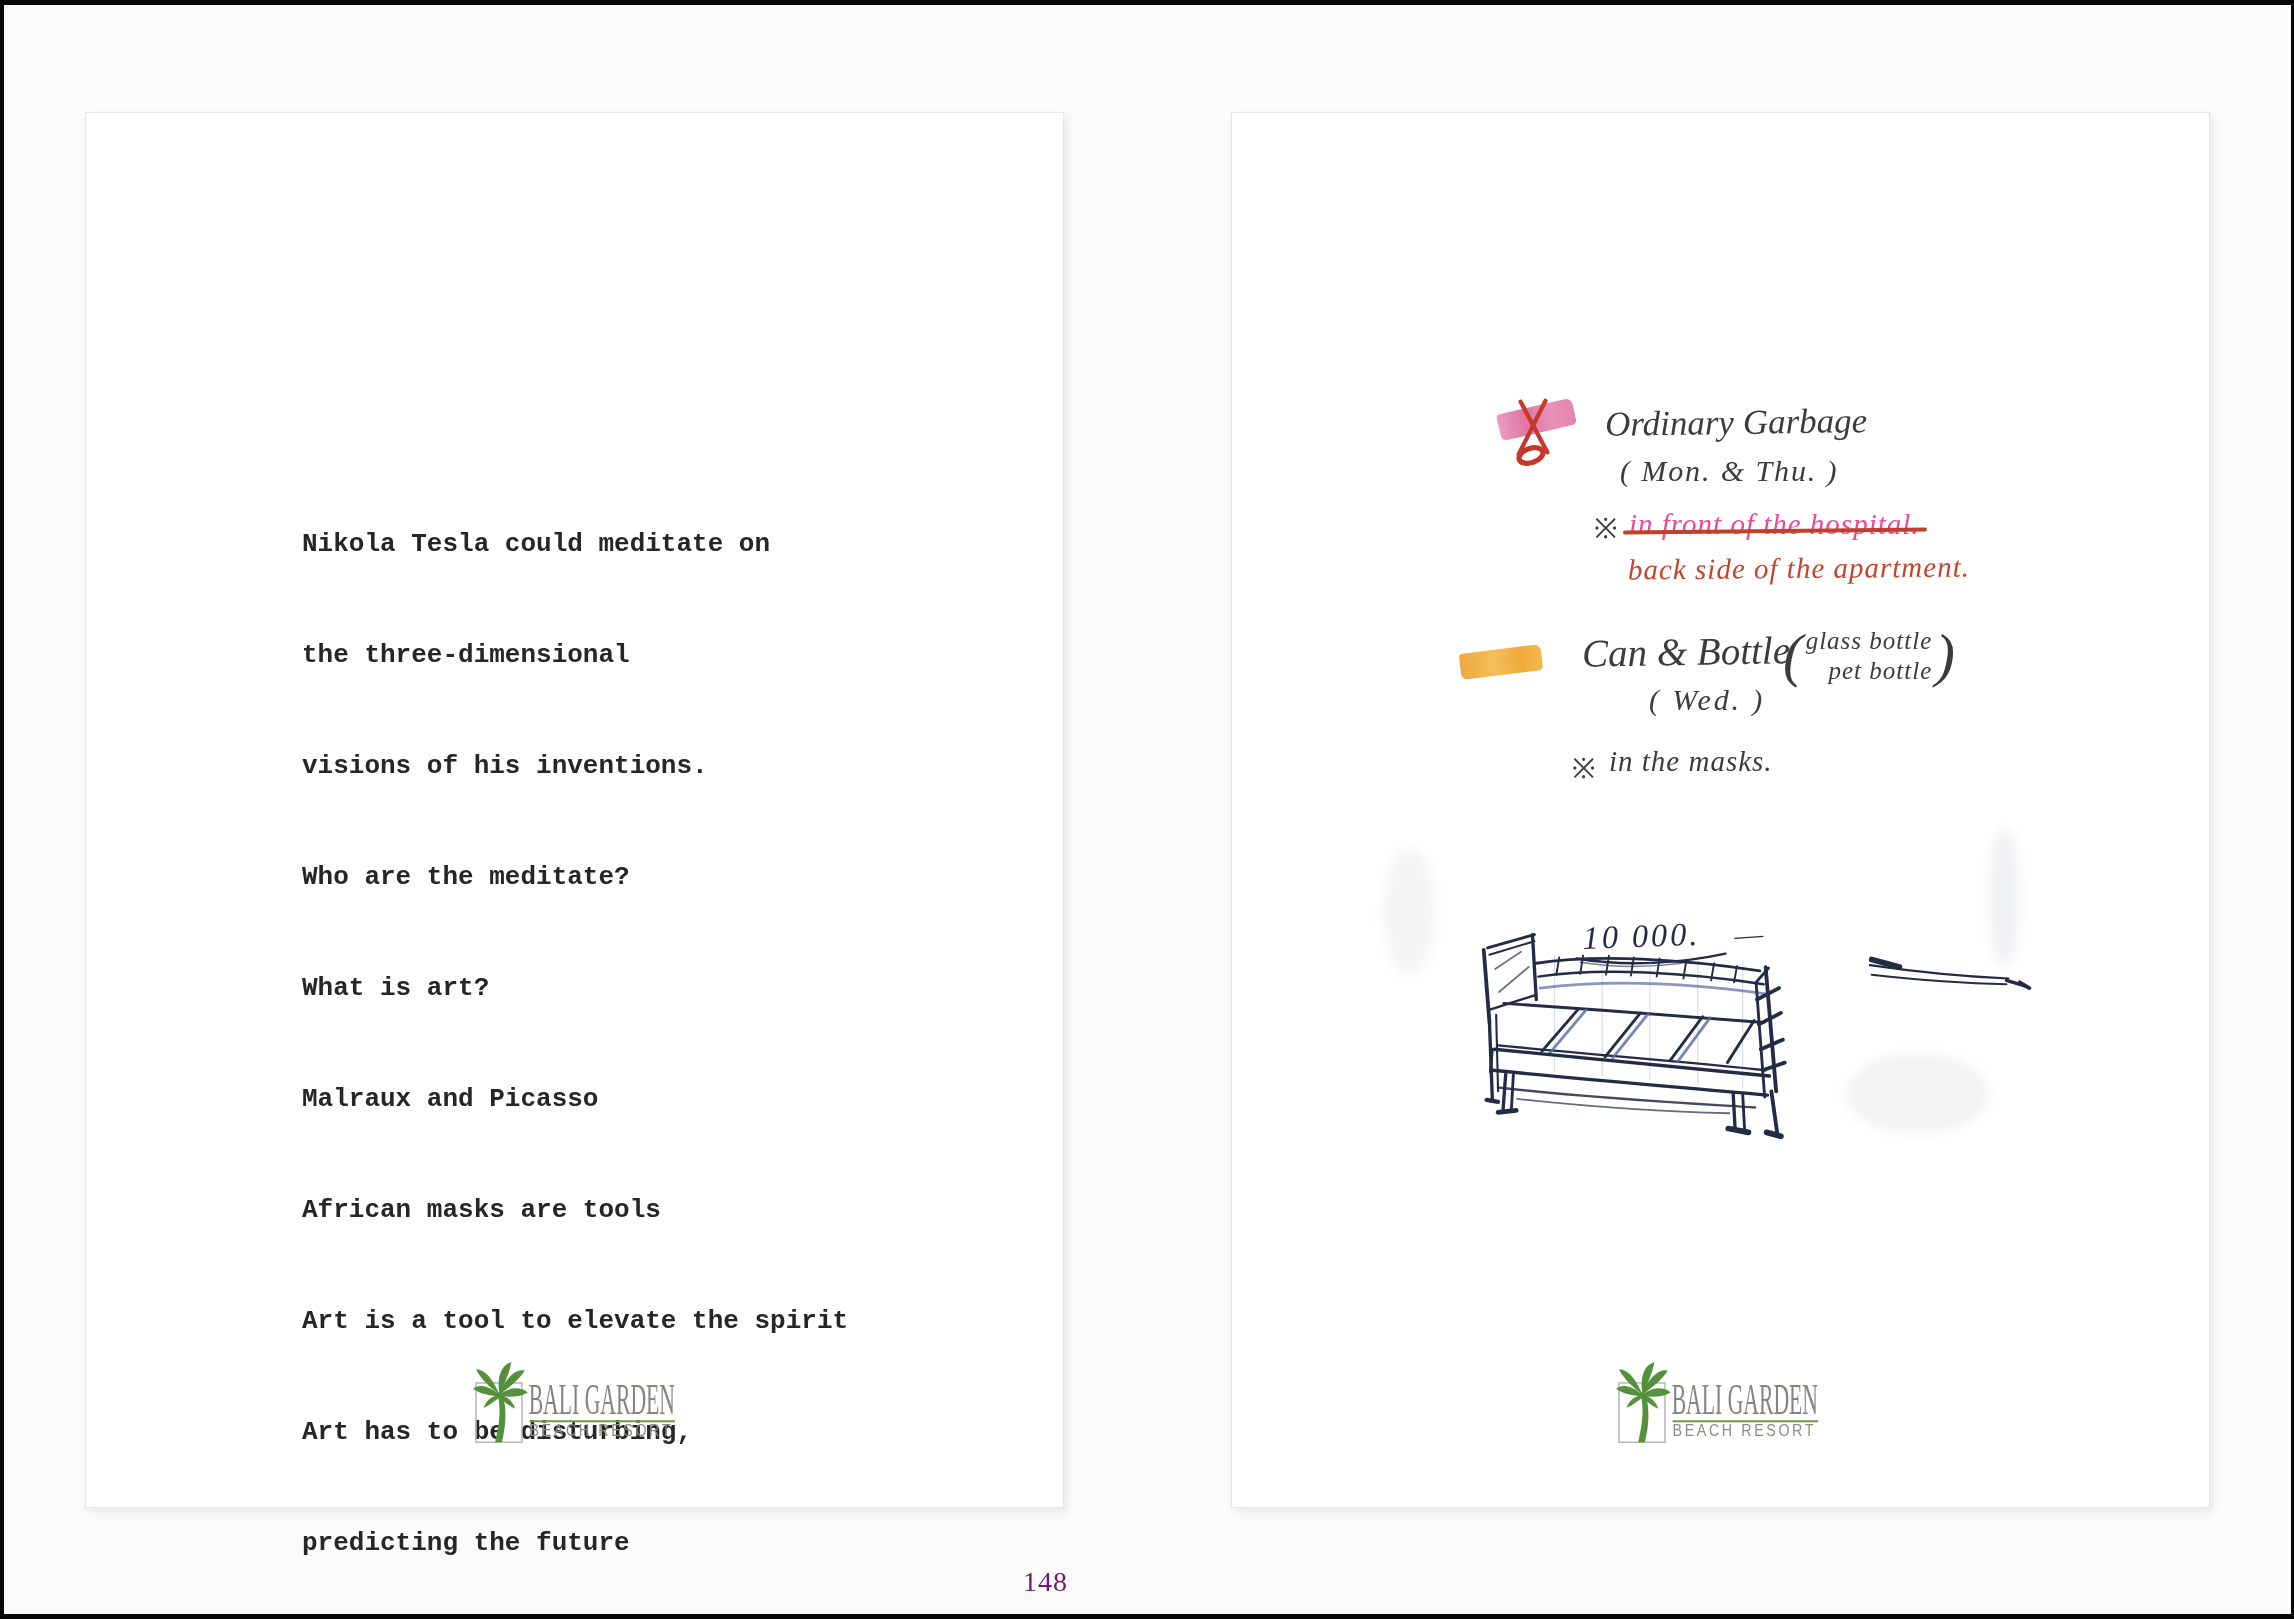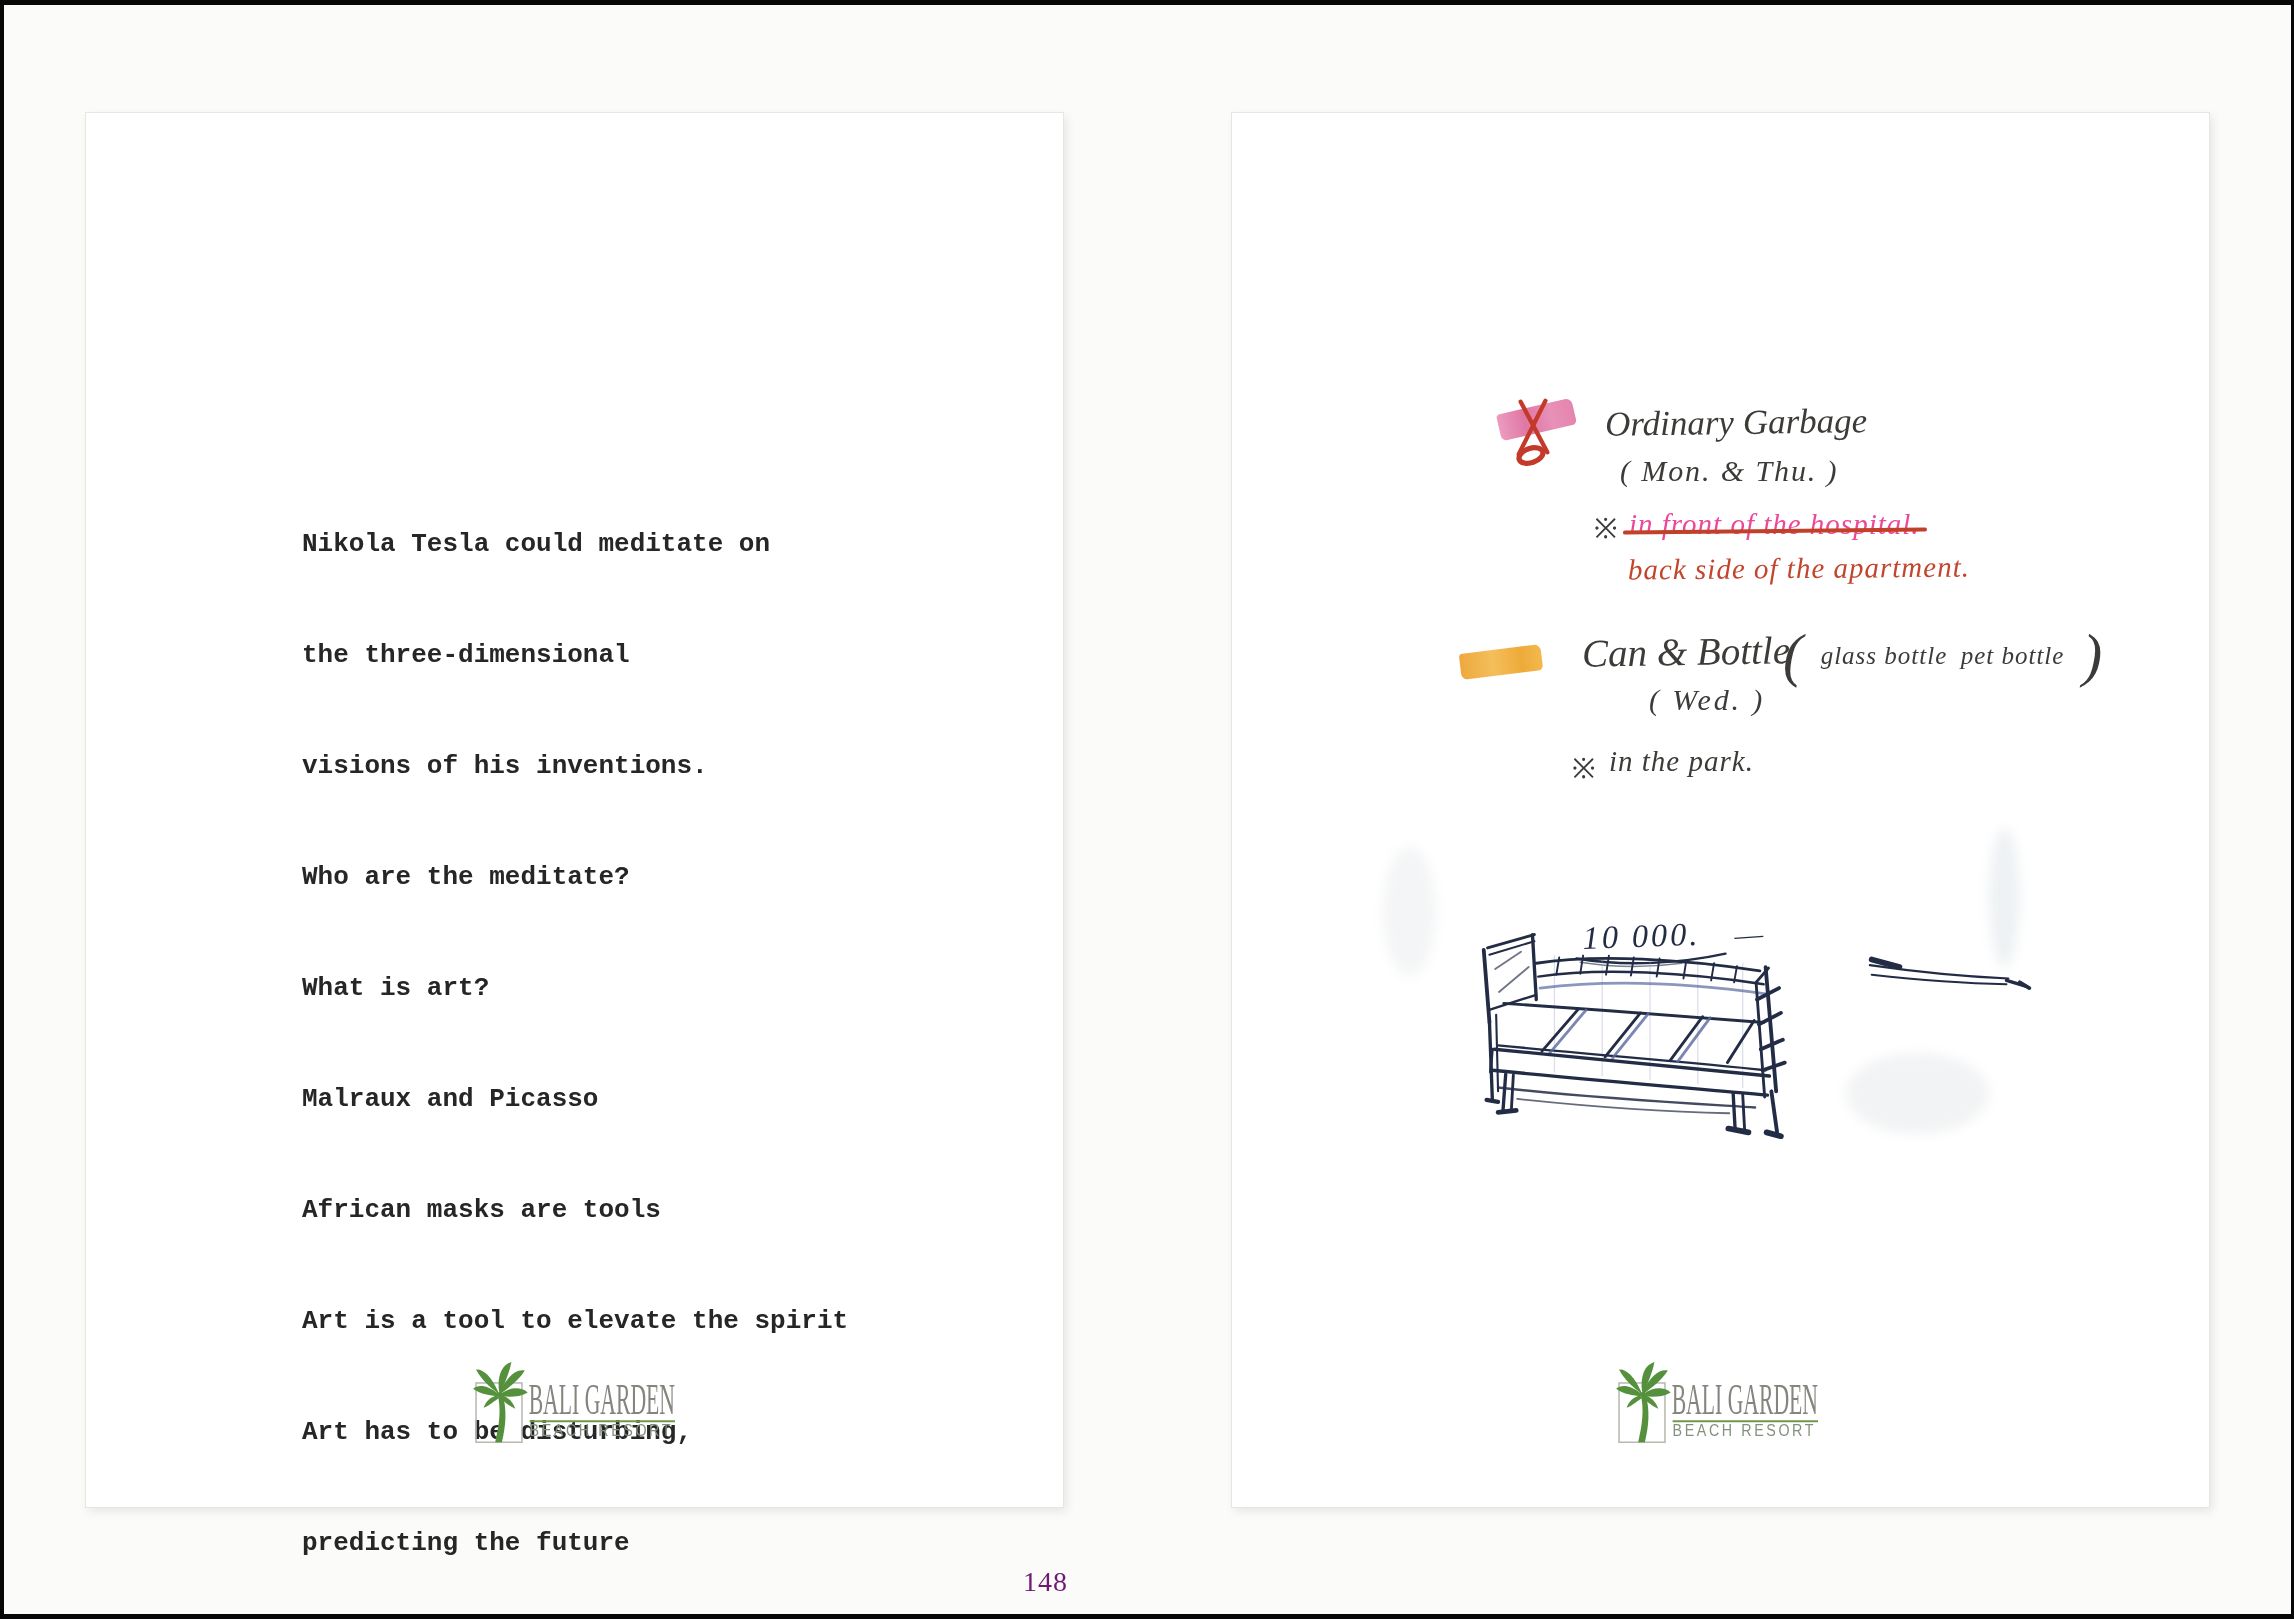--- a/index.html
+++ b/index.html
@@ -35,21 +35,21 @@
   .hw-ref1   { left:362px; top:395px; font-size:28px; font-style:normal; }
   .hw-cross  { left:397px; top:395px; font-size:29px; color:#ec4899; letter-spacing:1px; }
   .hw-strike { left:391px; top:416px; width:304px; height:3.8px; background:#c0402a;
                transform:rotate(-0.6deg); border-radius:1.9px; }
   .hw-corr   { left:396px; top:439px; font-size:29px; color:#c2452c; letter-spacing:1px;
                transform:rotate(-0.5deg); }
   .hw-title2 { left:350px; top:516px; font-size:39px; transform:rotate(-1deg); }
   .hw-paren-group { left:551px; top:509px; display:flex; align-items:center; }
   .hw-paren  { font-size:59px; font-weight:400; line-height:67px; color:#3d3b38;
                font-family:"Liberation Serif", serif; font-style:italic; }
-  .hw-paren-lines { display:flex; flex-direction:row; margin:0 18px;align-items:flex-end; }
+  .hw-paren-lines { display:flex; flex-direction:column; margin:0 3px;align-items:flex-end; }
   .hw-paren-lines span { font-size:25px; line-height:30px; letter-spacing:1px; }
   .hw-paren-lines span:last-child { padding-left:13.4px; }
   .hw-sched2 { left:375px; top:570px; font-size:30px; letter-spacing:2.9px;margin-left:42px; }
   .hw-ref2   { left:340px; top:635px; font-size:28px; font-style:normal; }
   .hw-park   { left:377px; top:632px; font-size:29px; letter-spacing:1px; }
 
   
   .swatch { position:absolute; border-radius:3.8px 6.7px 4.8px 5.7px; }
   .swatch.pink { left:266px; top:293px; width:77px; height:27px; transform:rotate(-13deg);
     background:linear-gradient(90deg,#ea93ba 0%,#dd6b9d 35%,#e687b1 70%,#e27aa7 100%); opacity:.92; }
@@ -130,21 +130,21 @@
     <div class="abs hw-paren-group">
       <span class="hw-paren">(</span>
       <span class="hw-paren-lines hand">
         <span>glass bottle</span>
         <span>pet bottle</span>
       </span>
       <span class="hw-paren">)</span>
     </div>
     <div class="abs hand hw-sched2">( Wed. )</div>
     <div class="abs hand hw-ref2">※</div>
-    <div class="abs hand hw-park">in the park.</div>
+    <div class="abs hand hw-park">in the masks.</div>
 
     <svg class="abs" style="left:203px; top:787px;" width="688" height="287" viewBox="0 0 720 300">
       <text x="155" y="51" font-size="34" font-style="italic" letter-spacing="3" fill="#232c45" font-family="'Liberation Serif', serif" transform="rotate(-2 155 51)">10 000.</text>
       <text x="314" y="47" font-size="30" fill="#232c45" font-family="'Liberation Serif', serif" transform="rotate(-4 314 47)">—</text>
       <g stroke="#232c45" stroke-width="3" fill="none" stroke-linecap="round" stroke-linejoin="round">
 
         <path d="M148,61 C200,70 258,66 304,56" stroke-width="2.5"></path>
         <path d="M152,65 C190,71 228,70 258,66" stroke-width="1.6" opacity="0.6"></path>
 
         <g stroke="#93a0bb" stroke-width="1.3" opacity="0.35">

